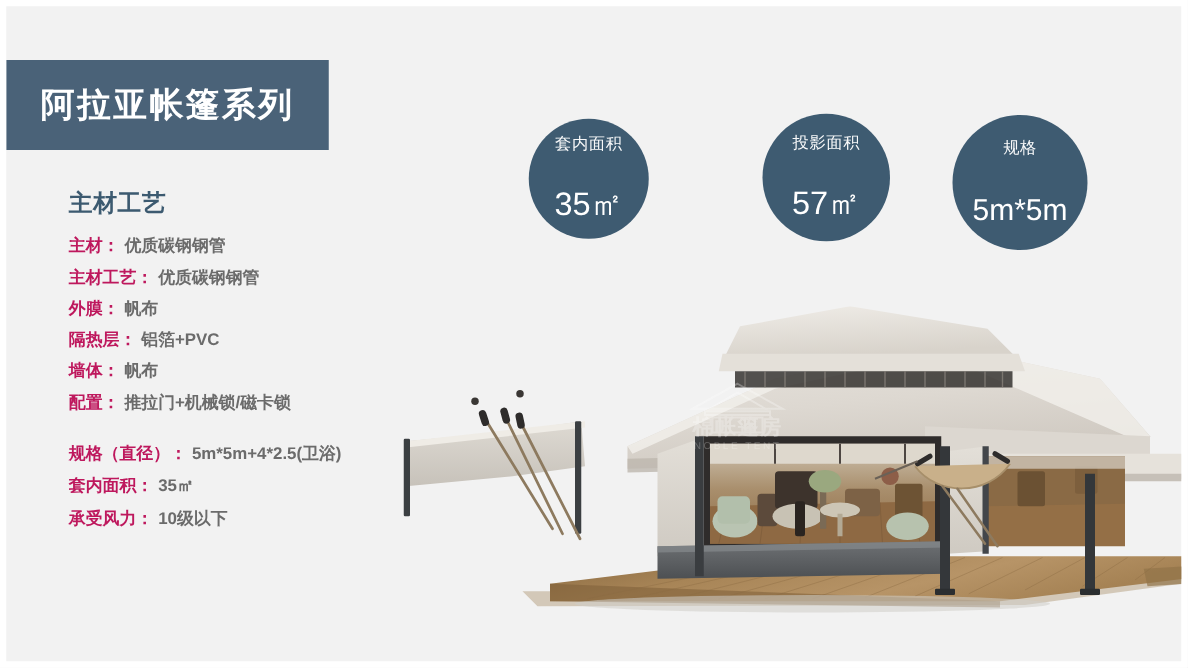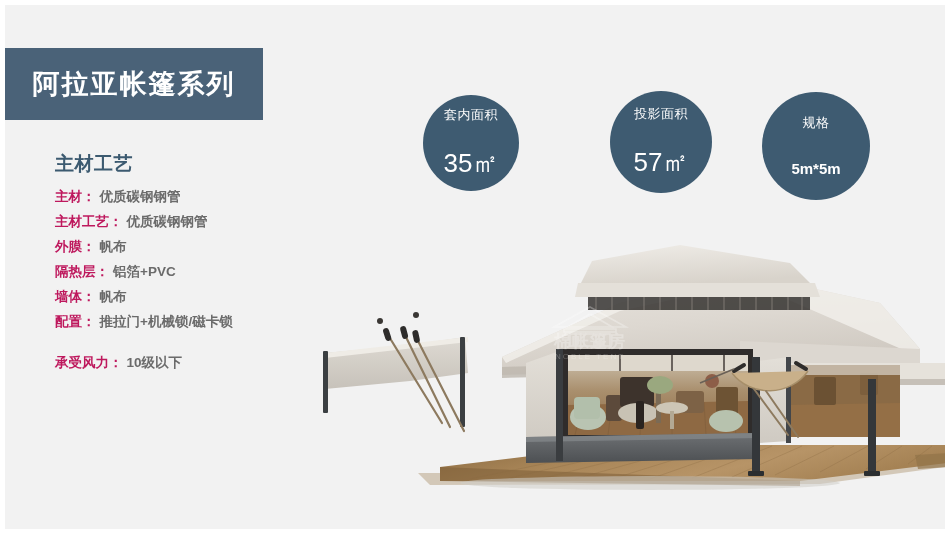--- a/index.html
+++ b/index.html
@@ -110,23 +110,22 @@
     letter-spacing: 0.5px;
     opacity: 0.97;
   }
   .circle .c-value {
     font-size: 26px;
     line-height: 1.15;
     margin-top: 2px;
     letter-spacing: 0px;
   }
   .circle .c-value.small {
-    font-size: 15px;
+    font-size: 24px;
     margin-top: 5px;
-    font-weight: bold;
   }
 
   #circle-1 { left: 418px; top: 90px; width: 96px; height: 96px; }
   #circle-2 { left: 605px; top: 86px; width: 102px; height: 102px; }
   #circle-3 { left: 757px; top: 87px; width: 108px; height: 108px; }
 
   
   .tent-figure {
     position: absolute;
     left: 315px;
@@ -175,20 +174,26 @@
         </li>
         <li class="spec-row">
           <span class="spec-label">墙体：</span><span class="spec-value">帆布</span>
         </li>
         <li class="spec-row">
           <span class="spec-label">配置：</span><span class="spec-value">推拉门+机械锁/磁卡锁</span>
         </li>
       </ul>
 
       <ul class="spec-list sec-2">
+        <li class="spec-row">
+          <span class="spec-label">规格（直径）：</span><span class="spec-value">5m*5m+4*2.5(卫浴)</span>
+        </li>
+        <li class="spec-row">
+          <span class="spec-label">套内面积：</span><span class="spec-value">35㎡</span>
+        </li>
         <li class="spec-row">
           <span class="spec-label">承受风力：</span><span class="spec-value">10级以下</span>
         </li>
       </ul>
     </div>
 
     <div class="circle" id="circle-1">
       <span class="c-label">套内面积</span>
       <span class="c-value">35㎡</span>
     </div>

